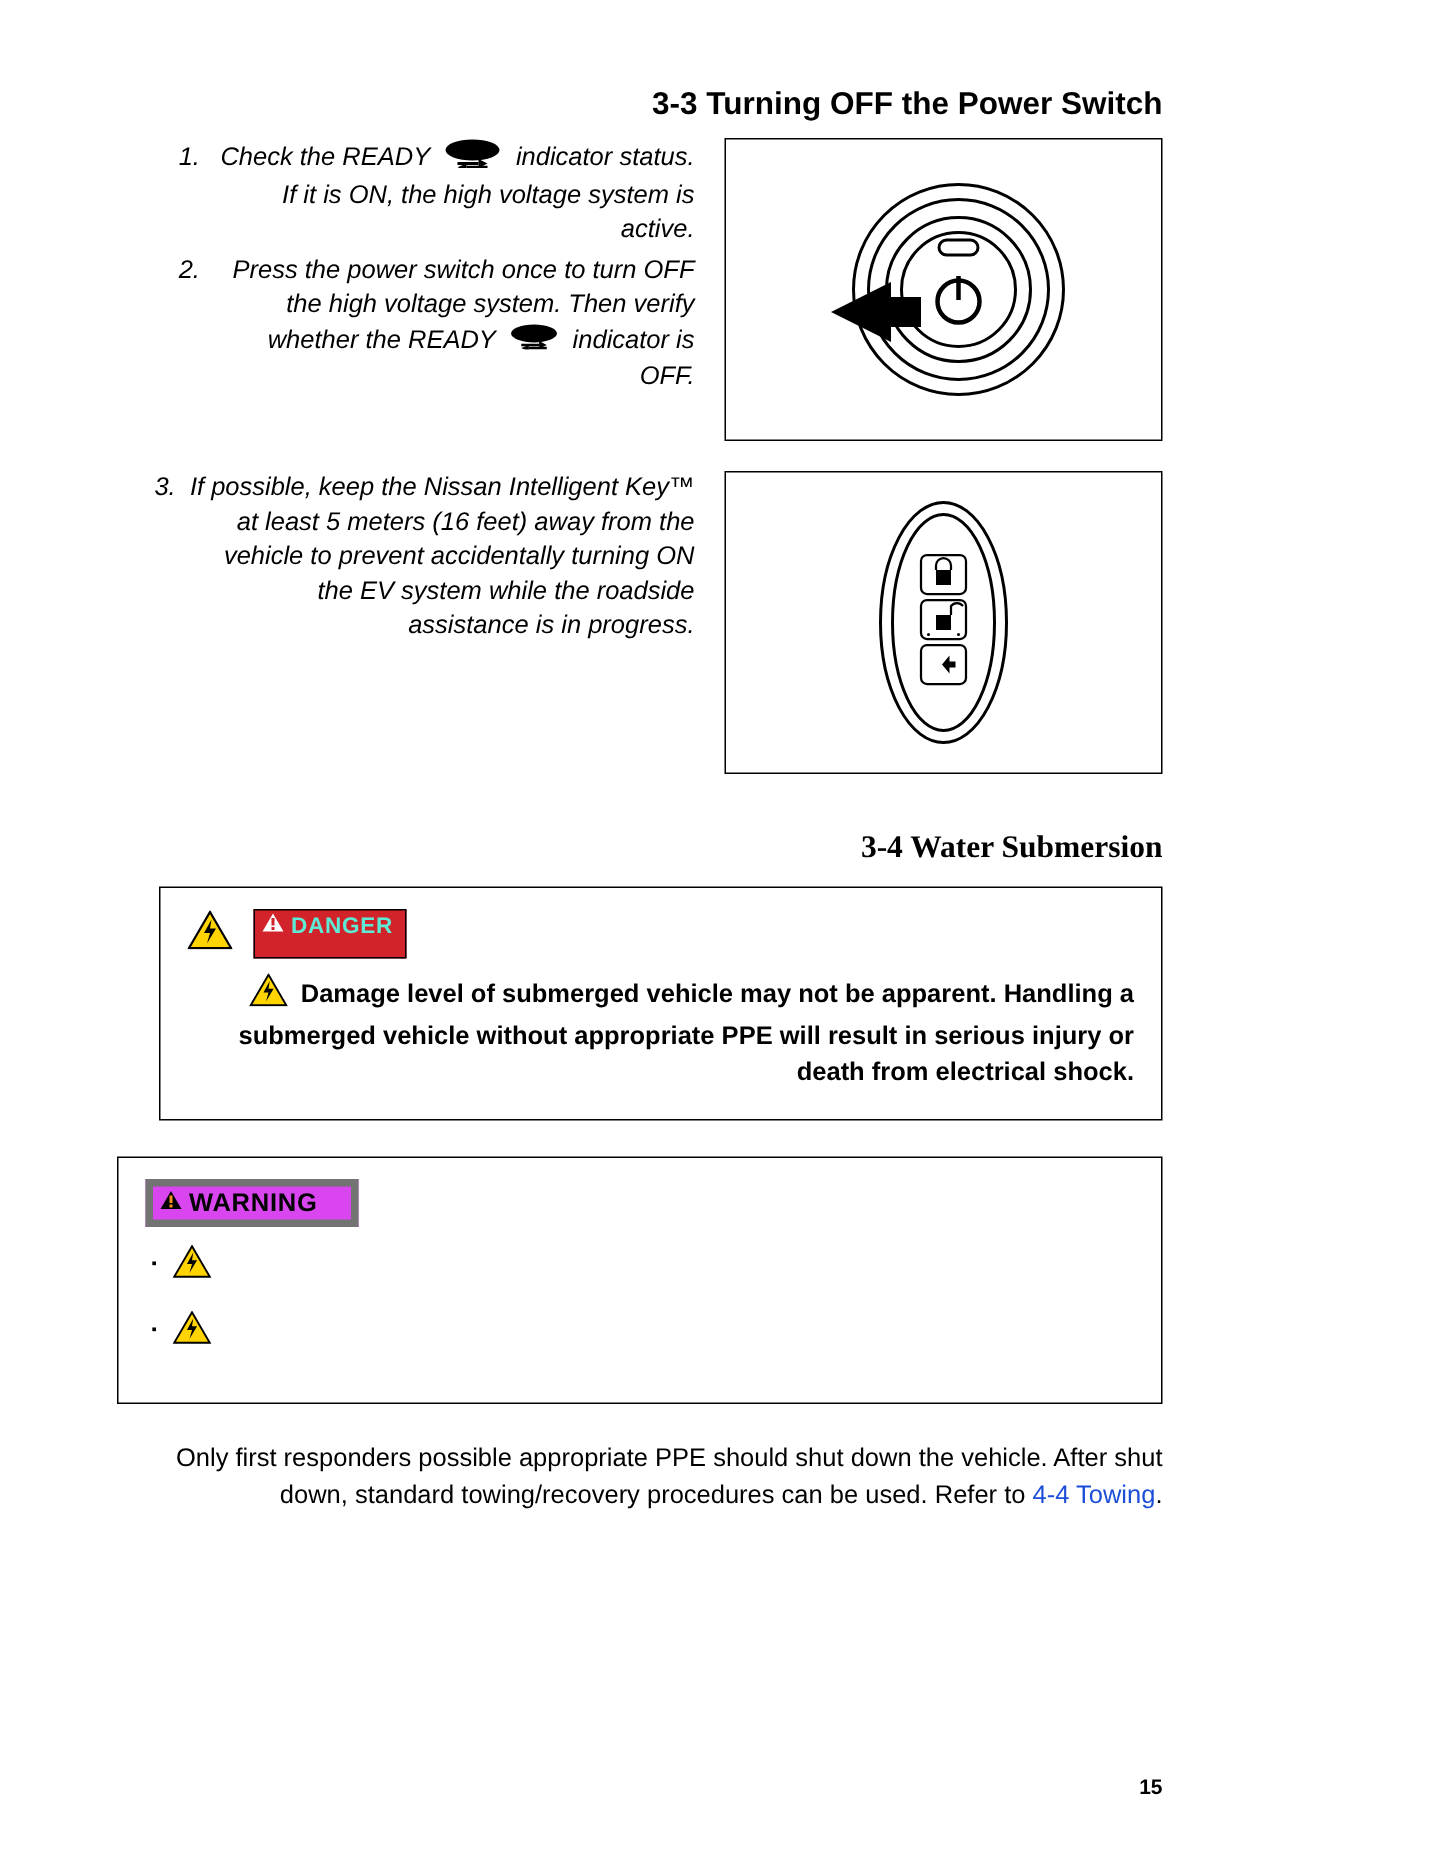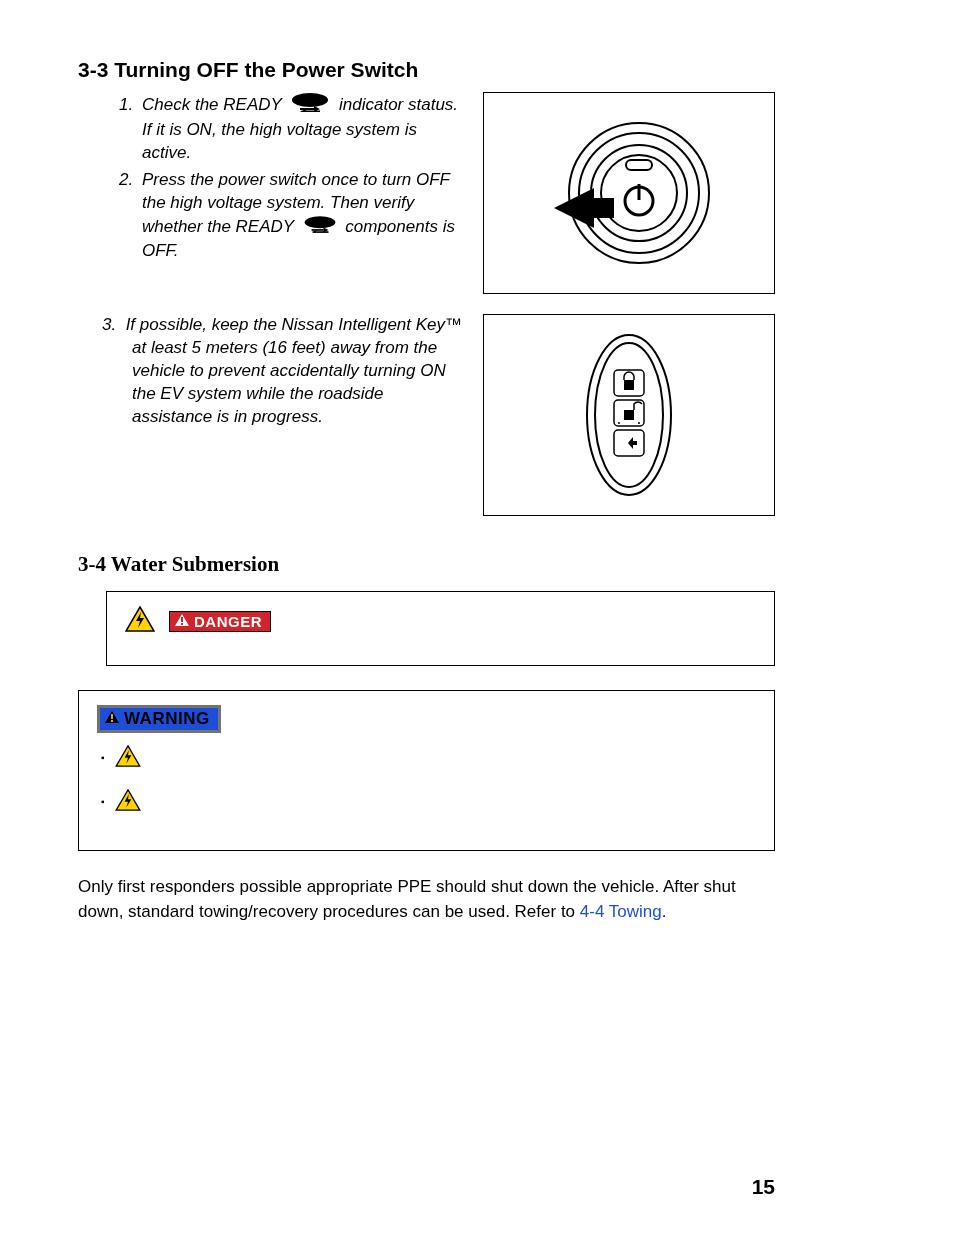--- a/index.html
+++ b/index.html
@@ -10,20 +10,21 @@
     font-family: Arial, Helvetica, sans-serif;
     color: #000;
     background: #fff;
   }
   .page {
     box-sizing: border-box;
     width: 853px;
     min-height: 1235px;
     padding: 58px 78px 40px 78px;
     position: relative;
+    text-align: right;
   }
   h2.section-title {
     font-size: 21px;
     font-weight: bold;
     margin: 0 0 10px 0;
   }
   h2.section-title.mt {
     margin-top: 36px;
     font-family: Liberation Serif, serif;
   }
@@ -67,36 +68,36 @@
     margin: 14px 0 24px 0;
     font-size: 17px;
   }
   .callout.first {
     margin-left: 28px;
   }
   .danger-tag {
     display: inline-flex;
     align-items: center;
     background: #d2232a;
-    color: #ffffff;
-    padding: 1px 8px 1px 4px;
+    color: #5eead4;
+    padding: 1px 8px 12px 4px;
     font-weight: bold;
     font-size: 15px;
     border: 1px solid #000;
     letter-spacing: 0.5px;
   }
   .warning-tag {
     display: inline-flex;
     align-items: center;
-    background: #1d4ed8;
+    background: #d946ef;
     color: #000;
-    padding: 1px 8px 1px 4px;
+    padding: 1px 22px 1px 4px;
     font-weight: bold;
     font-size: 17px;
-    border: 3px solid #737373;
+    border: 5px solid #737373;
     letter-spacing: 0.5px;
   }
   .tri-white {
     display: inline-block;
     margin-right: 4px;
   }
   .hazard-yellow {
     display: inline-block;
     vertical-align: middle;
     margin-right: 4px;
@@ -138,21 +139,21 @@
   }
   a.xref {
     color: #1d4ed8;
     text-decoration: none;
   }
   .page-number {
     position: absolute;
     bottom: 36px;
     right: 78px;
     font-weight: bold;
-    font-size: 21px;
+    font-size: 14px;
     margin-left: 48px;
   }
   .li-inline {
     display: inline;
   }
   .step3-wrap ol {
     list-style: none;
     margin-left: 50px;
     padding: 0;
   }
@@ -188,21 +189,21 @@
           <span class="li-inline">Press the power switch once to turn OFF the high voltage system. Then verify whether the READY</span>
           <span class="ready-icon">
             <svg width="34" height="18" viewBox="0 0 40 20">
               <ellipse cx="20" cy="8" rx="18" ry="7" fill="#000"></ellipse>
               <line x1="10" y1="17" x2="24" y2="17" stroke="#000" stroke-width="2"></line>
               <polygon points="24,14 24,20 30,17" fill="#000"></polygon>
               <line x1="30" y1="19.5" x2="16" y2="19.5" stroke="#000" stroke-width="2"></line>
               <polygon points="16,17 16,22 10,19.5" fill="#000"></polygon>
             </svg>
           </span>
-          <span class="li-inline">components is OFF.</span>
+          <span class="li-inline">indicator is OFF.</span>
         </li>
       </ol>
     </div>
     <div class="figure-box">
       <svg width="180" height="170" viewBox="0 0 180 170">
         <circle cx="100" cy="85" r="70" fill="none" stroke="#000" stroke-width="2"></circle>
         <circle cx="100" cy="85" r="60" fill="none" stroke="#000" stroke-width="2"></circle>
         <circle cx="100" cy="85" r="48" fill="none" stroke="#000" stroke-width="2"></circle>
         <circle cx="100" cy="85" r="38" fill="none" stroke="#000" stroke-width="2"></circle>
         <rect x="87" y="52" width="26" height="10" rx="5" fill="none" stroke="#000" stroke-width="2"></rect>
@@ -256,20 +257,29 @@
         <span class="tri-white">
           <svg width="16" height="14" viewBox="0 0 16 14">
             <polygon points="8,1 15,13 1,13" fill="#fff"></polygon>
             <rect x="7" y="4" width="2" height="5" fill="#d2232a"></rect>
             <rect x="7" y="10" width="2" height="2" fill="#d2232a"></rect>
           </svg>
         </span>
         <span>DANGER</span>
       </span>
     </div>
+    <p>
+      <span class="hazard-yellow">
+        <svg width="26" height="22" viewBox="0 0 30 26">
+          <polygon points="15,1 29,25 1,25" fill="#ffd400" stroke="#000" stroke-width="1.5"></polygon>
+          <polygon points="16,6 11,15 15,15 13,22 19,12 15,12" fill="#000"></polygon>
+        </svg>
+      </span>
+      <span>Damage level of submerged vehicle may not be apparent. Handling a submerged vehicle without appropriate PPE will result in serious injury or death from electrical shock.</span>
+    </p>
   </div>
 
   <div class="callout">
     <div class="headline">
       <span class="warning-tag">
         <span class="tri-white">
           <svg width="16" height="14" viewBox="0 0 16 14">
             <polygon points="8,1 15,13 1,13" fill="#000"></polygon>
             <rect x="7" y="4" width="2" height="5" fill="#f7941d"></rect>
             <rect x="7" y="10" width="2" height="2" fill="#f7941d"></rect>

